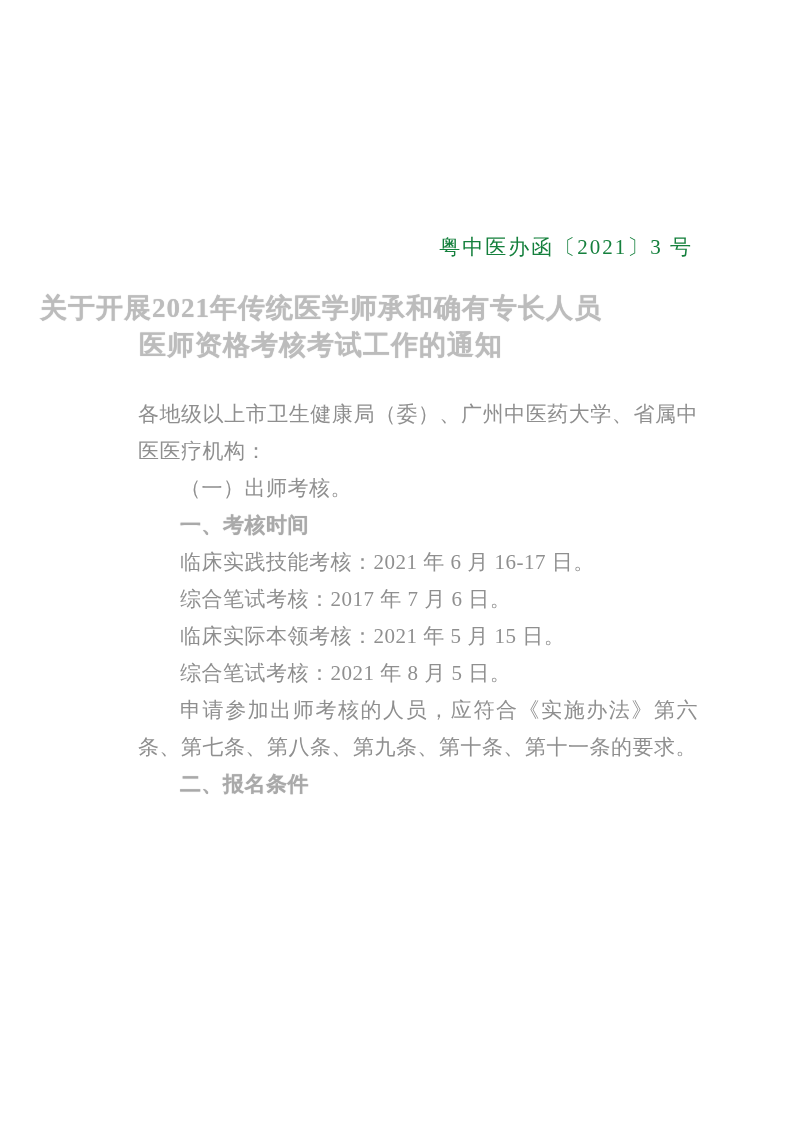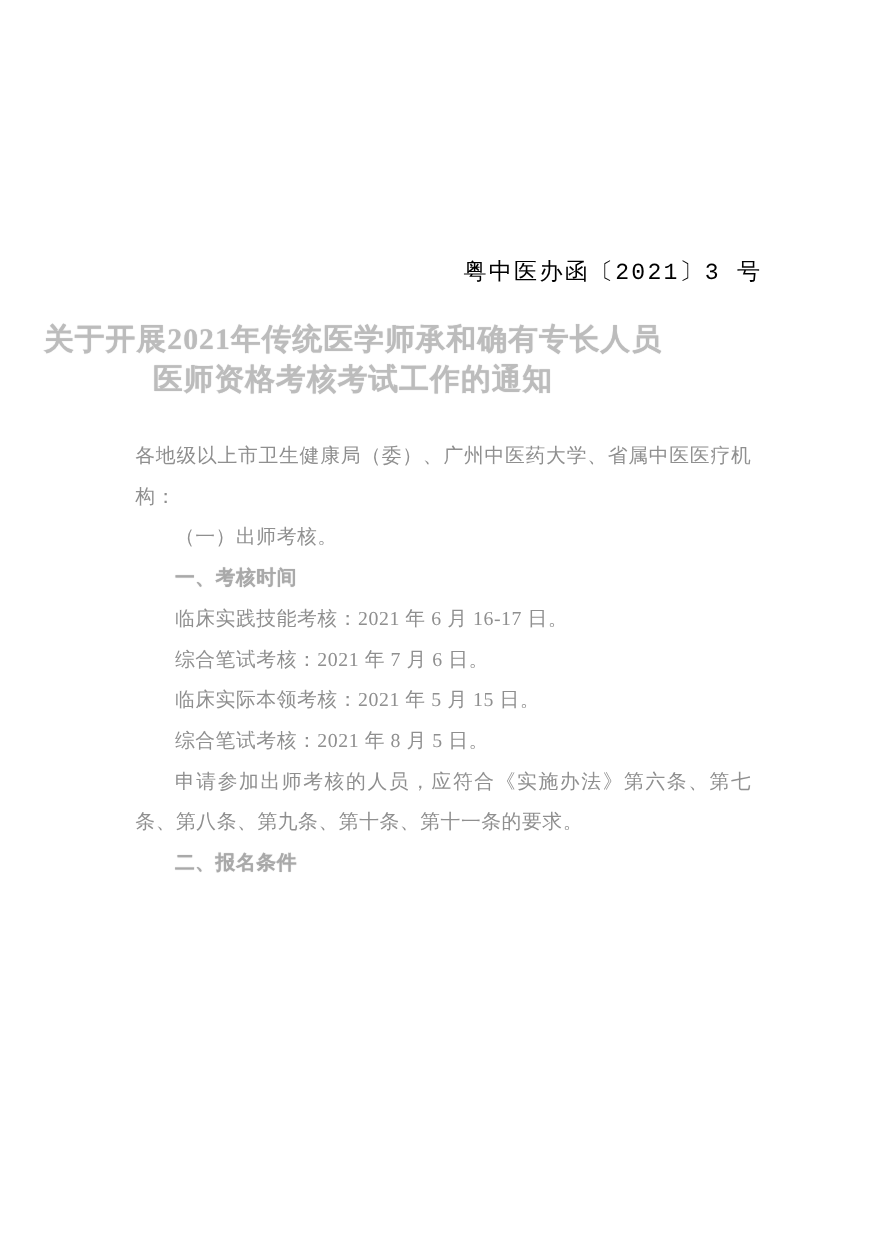--- a/index.html
+++ b/index.html
@@ -14,44 +14,43 @@
     background: #ffffff;
     overflow: hidden;
     font-family: "Liberation Serif", "DejaVu Serif", serif;
     filter: blur(0.3px);
   }
   .doc-number {
     position: absolute;
     top: 233px;
     right: 100px;
     font-size: 21px;
-    color: #000000;
+    color: #15803d;
     letter-spacing: 2px;
     white-space: nowrap;
-    font-family: Liberation Mono, monospace;
   }
   .title-block {
     position: absolute;
     top: 290px;
     left: 0;
     width: 642px;
     text-align: center;
     font-weight: bold;
     font-size: 27px;
     line-height: 37px;
     color: #bcbcbc;
     letter-spacing: 1px;
     text-shadow: 0 0 1px #c8c8c8;
   }
   .body-block {
     position: absolute;
     top: 396px;
-    left: 123px;
+    left: 138px;
     width: 560px;
-    font-size: 18px;
+    font-size: 21px;
     line-height: 37px;
     color: #8f8f8f;
     text-align: justify;
     letter-spacing: 0.5px;
   }
   .body-block p {
     margin: 0;
     padding: 0;
   }
   .indent {
@@ -77,21 +76,21 @@
 
   <div class="body-block">
 
     <p>各地级以上市卫生健康局（委）、广州中医药大学、省属中医医疗机构：</p>
 
 
     <p class="indent">（一）出师考核。</p>
 
     <p class="indent heading">一、考核时间</p>
     <p class="indent">临床实践技能考核：2021 年 6 月 16-17 日。</p>
-    <p class="indent">综合笔试考核：2021 年 7 月 6 日。</p>
+    <p class="indent">综合笔试考核：2017 年 7 月 6 日。</p>
     <p class="indent">临床实际本领考核：2021 年 5 月 15 日。</p>
     <p class="indent">综合笔试考核：2021 年 8 月 5 日。</p>
 
     <p class="indent">申请参加出师考核的人员，应符合《实施办法》第六条、第七条、第八条、第九条、第十条、第十一条的要求。</p>
 
     <p class="indent heading">二、报名条件</p>
 
   </div>
 
 </div>

